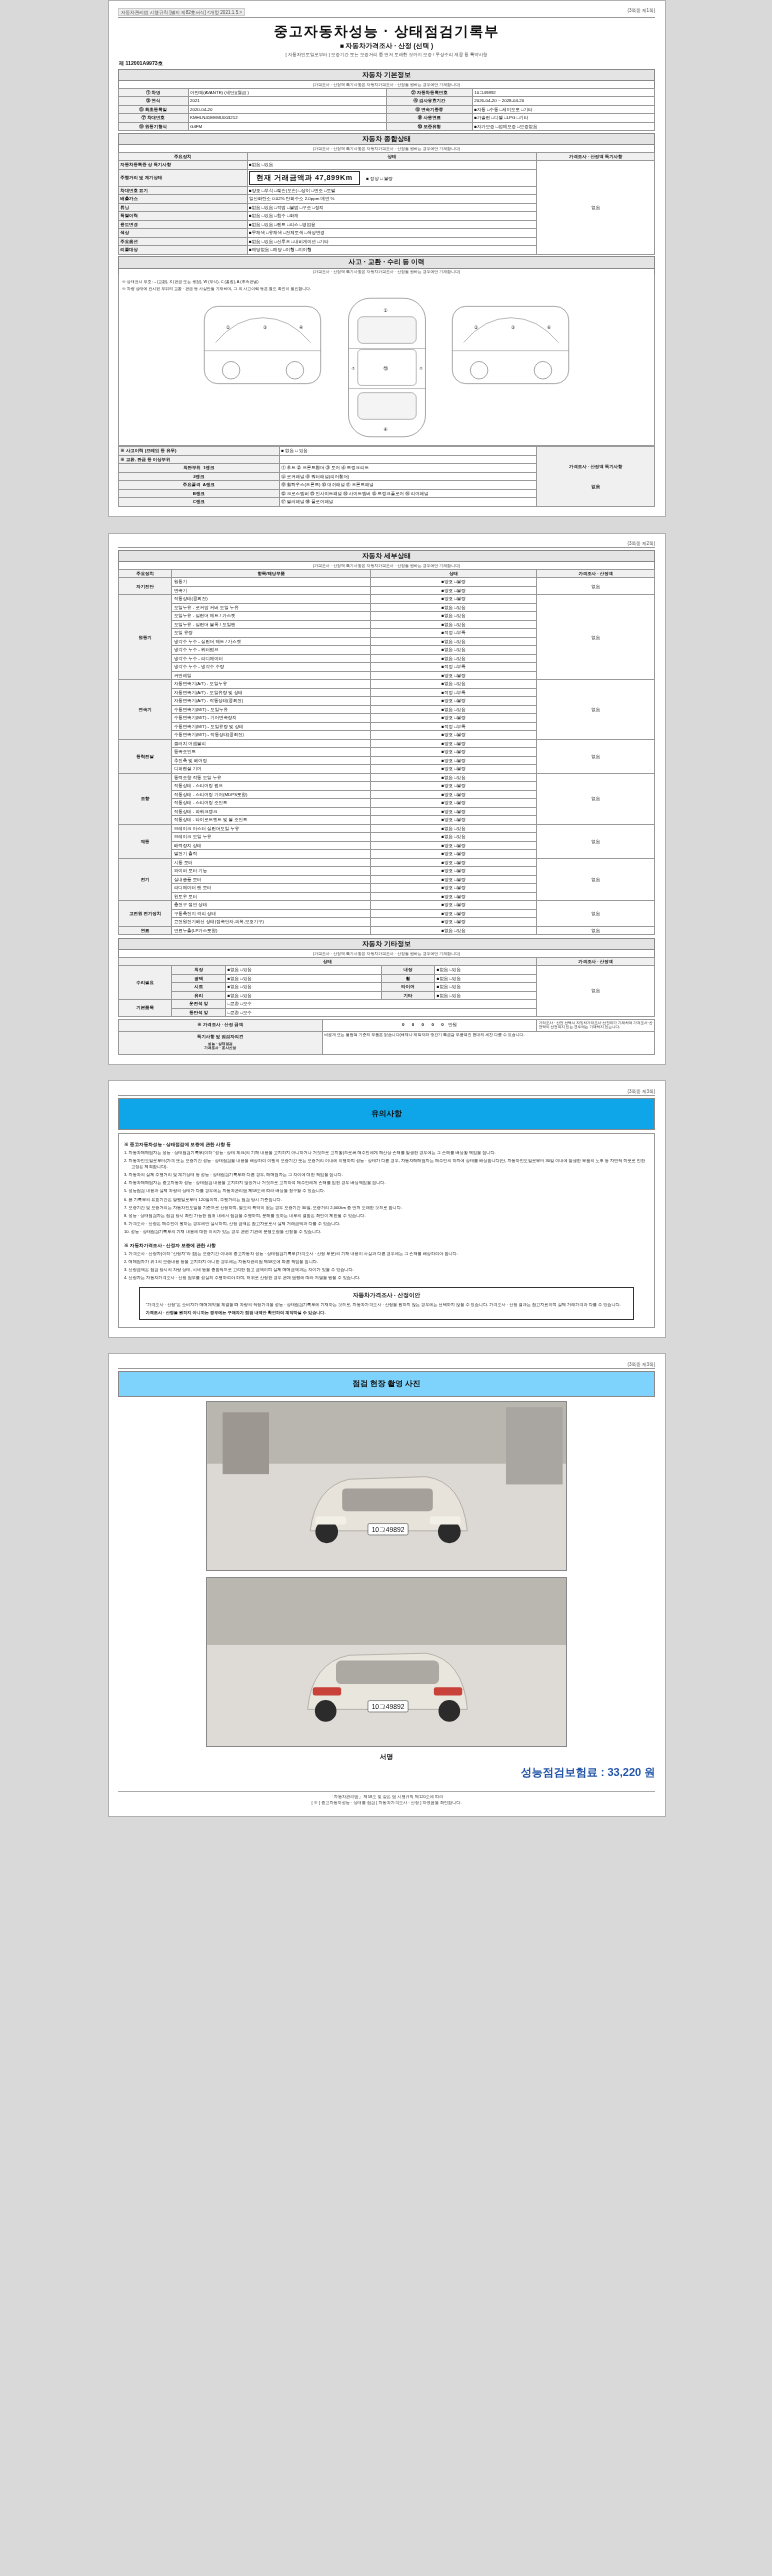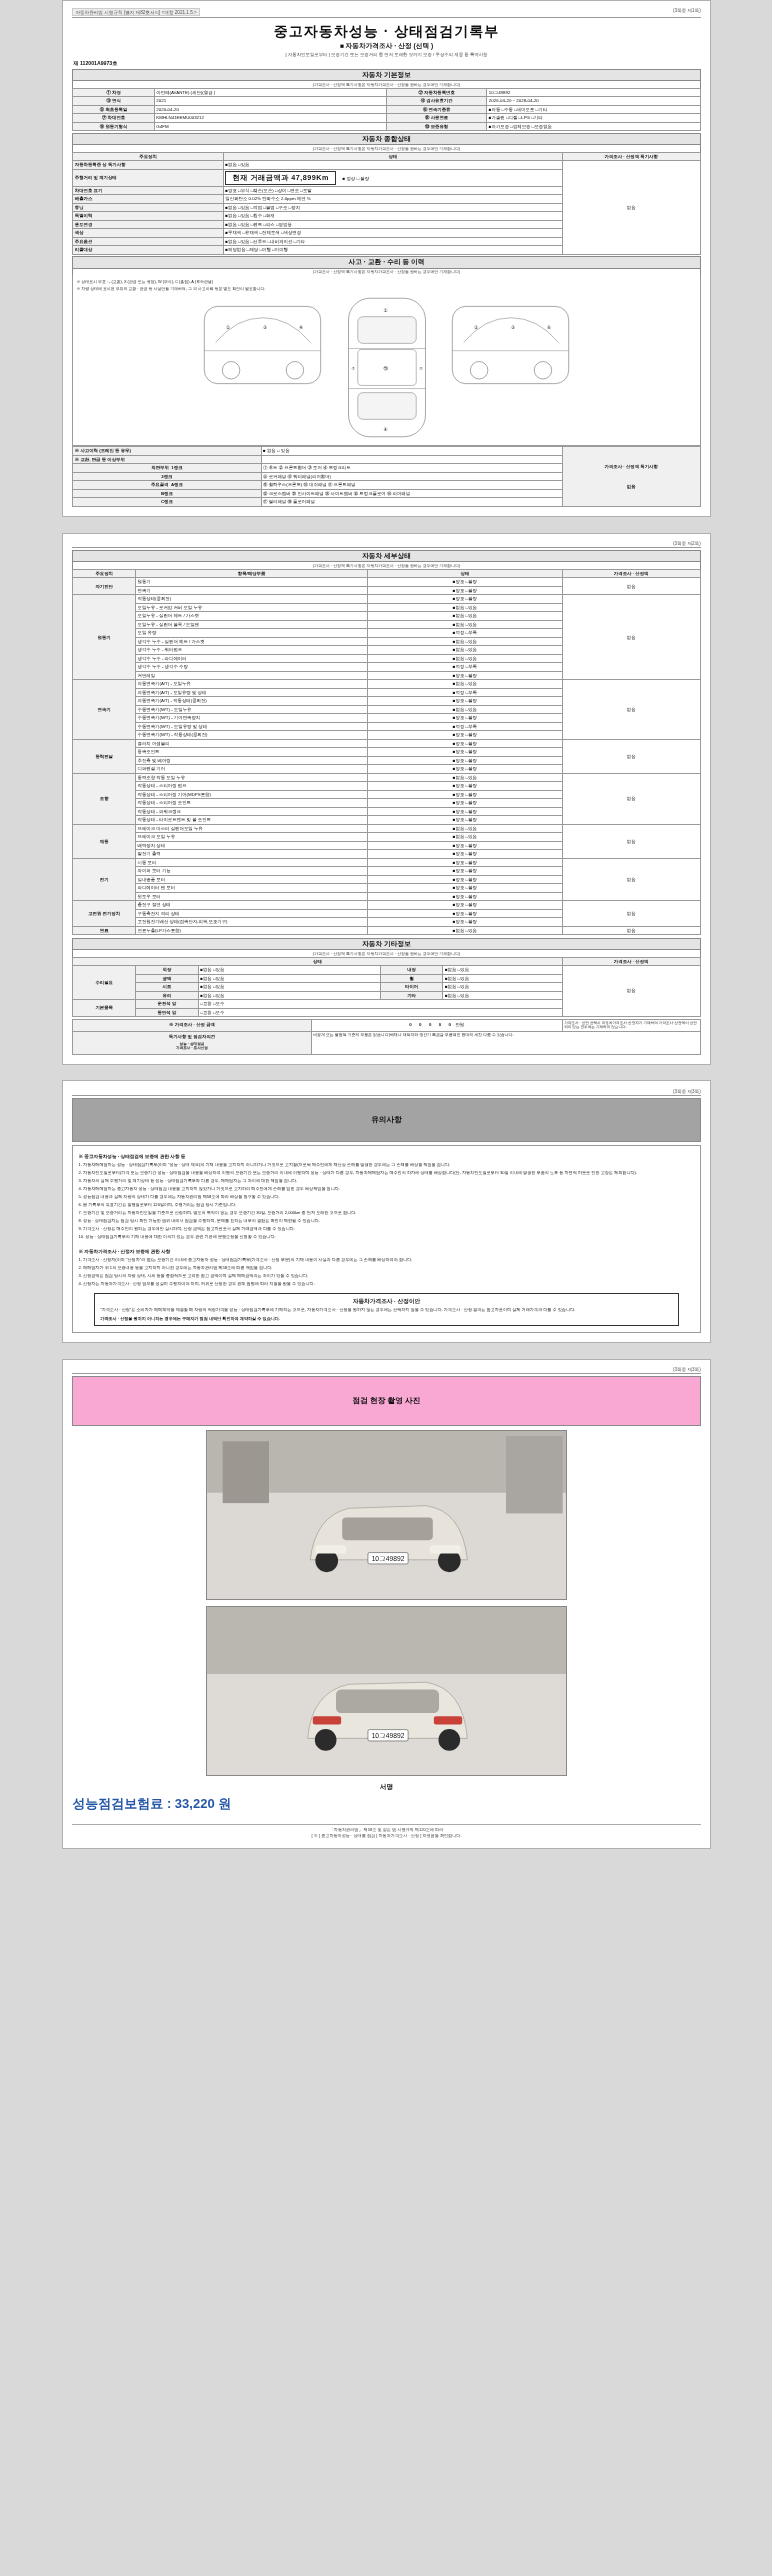--- a/index.html
+++ b/index.html
@@ -5,21 +5,21 @@
   * { box-sizing: border-box; }
   html, body { margin:0; padding:0; }
   body {
     width:773px;
     background:#d9d9d9;
     font-family:"Liberation Sans", sans-serif;
     color:#111;
     -webkit-font-smoothing:antialiased;
   }
   .page {
-    width:649px;
+    width:558px;
     margin:0 auto 15.5px auto;
     background:#ffffff;
     border:0.5px solid #b0b0b0;
     padding:7.2px 9.3px 9.3px 9.3px;
     position:relative;
   }
   .page-top-strip {
     font-size:4.6px;
     color:#555;
     display:flex;
@@ -103,52 +103,52 @@
   }
   .diagram-note { font-size:3.9px; line-height:1.35; color:#222; margin-bottom:2.1px; }
   .car-diagram { display:flex; justify-content:center; align-items:flex-start; gap:2.1px; }
   .car-diagram svg { display:block; }
   
   .notice-title {
     text-align:center;
     font-size:7.7px;
     font-weight:bold;
     border:0.5px solid #8a8a8a;
-    background:#a3a3a3;
-    padding:16px 0;
+    background:#0ea5e9;
+    padding:10px 0;
     margin-bottom:3.1px;
   }
   .notice-body { border:0.5px solid #9a9a9a; padding:4.1px 5.2px; font-size:4.1px; line-height:1.6; }
   .notice-h { font-weight:bold; font-size:4.6px; margin:3.1px 0 1.5px 0; }
   .notice-li { margin:0 0 1.5px 0; padding-left:7.2px; text-indent:-7.2px; }
   .box-guide {
     border:0.5px solid #333;
     margin:5.2px 15.5px 2.1px 15.5px;
     padding:3.1px 5.2px;
     font-size:4.1px;
     line-height:1.5;
   }
   .box-guide .bt { text-align:center; font-weight:bold; font-size:5.7px; margin-bottom:2.1px; }
   
   .photo-title {
     text-align:center;
     font-size:7.7px;
     font-weight:bold;
     border:0.5px solid #8a8a8a;
-    background:#f9a8d4;
-    padding:19px 0;
+    background:#7dd3fc;
+    padding:7px 0;
     margin-bottom:4.1px;
   }
   .photo {
     width:361px; height:170px; margin:0 auto 6.2px auto;
     border:0.5px solid #888; position:relative; overflow:hidden;
     background:linear-gradient(#cfcfcf,#ededed);
   }
   .sign-row { text-align:center; font-size:6.7px; font-weight:bold; margin:4.1px 0 3.1px 0; }
-  .fee { text-align:left; font-size:13px; font-weight:bold; color:#2456a8; margin-bottom:11px; }
+  .fee { text-align:right; font-size:11px; font-weight:bold; color:#2456a8; margin-bottom:11px; }
   .foot { text-align:center; font-size:4.1px; color:#333; line-height:1.5; border-top:0.5px solid #aaa; padding-top:2.1px;}
   .small { font-size:3.9px; }
   .tiny { font-size:3.6px; }
 </style>
 </head>
 <body>
 
 <div class="page">
   <div class="page-top-strip">
     <span class="left">자동차관리법 시행규칙 [별지 제82호서식] &lt;개정 2021.1.5.&gt;</span>

